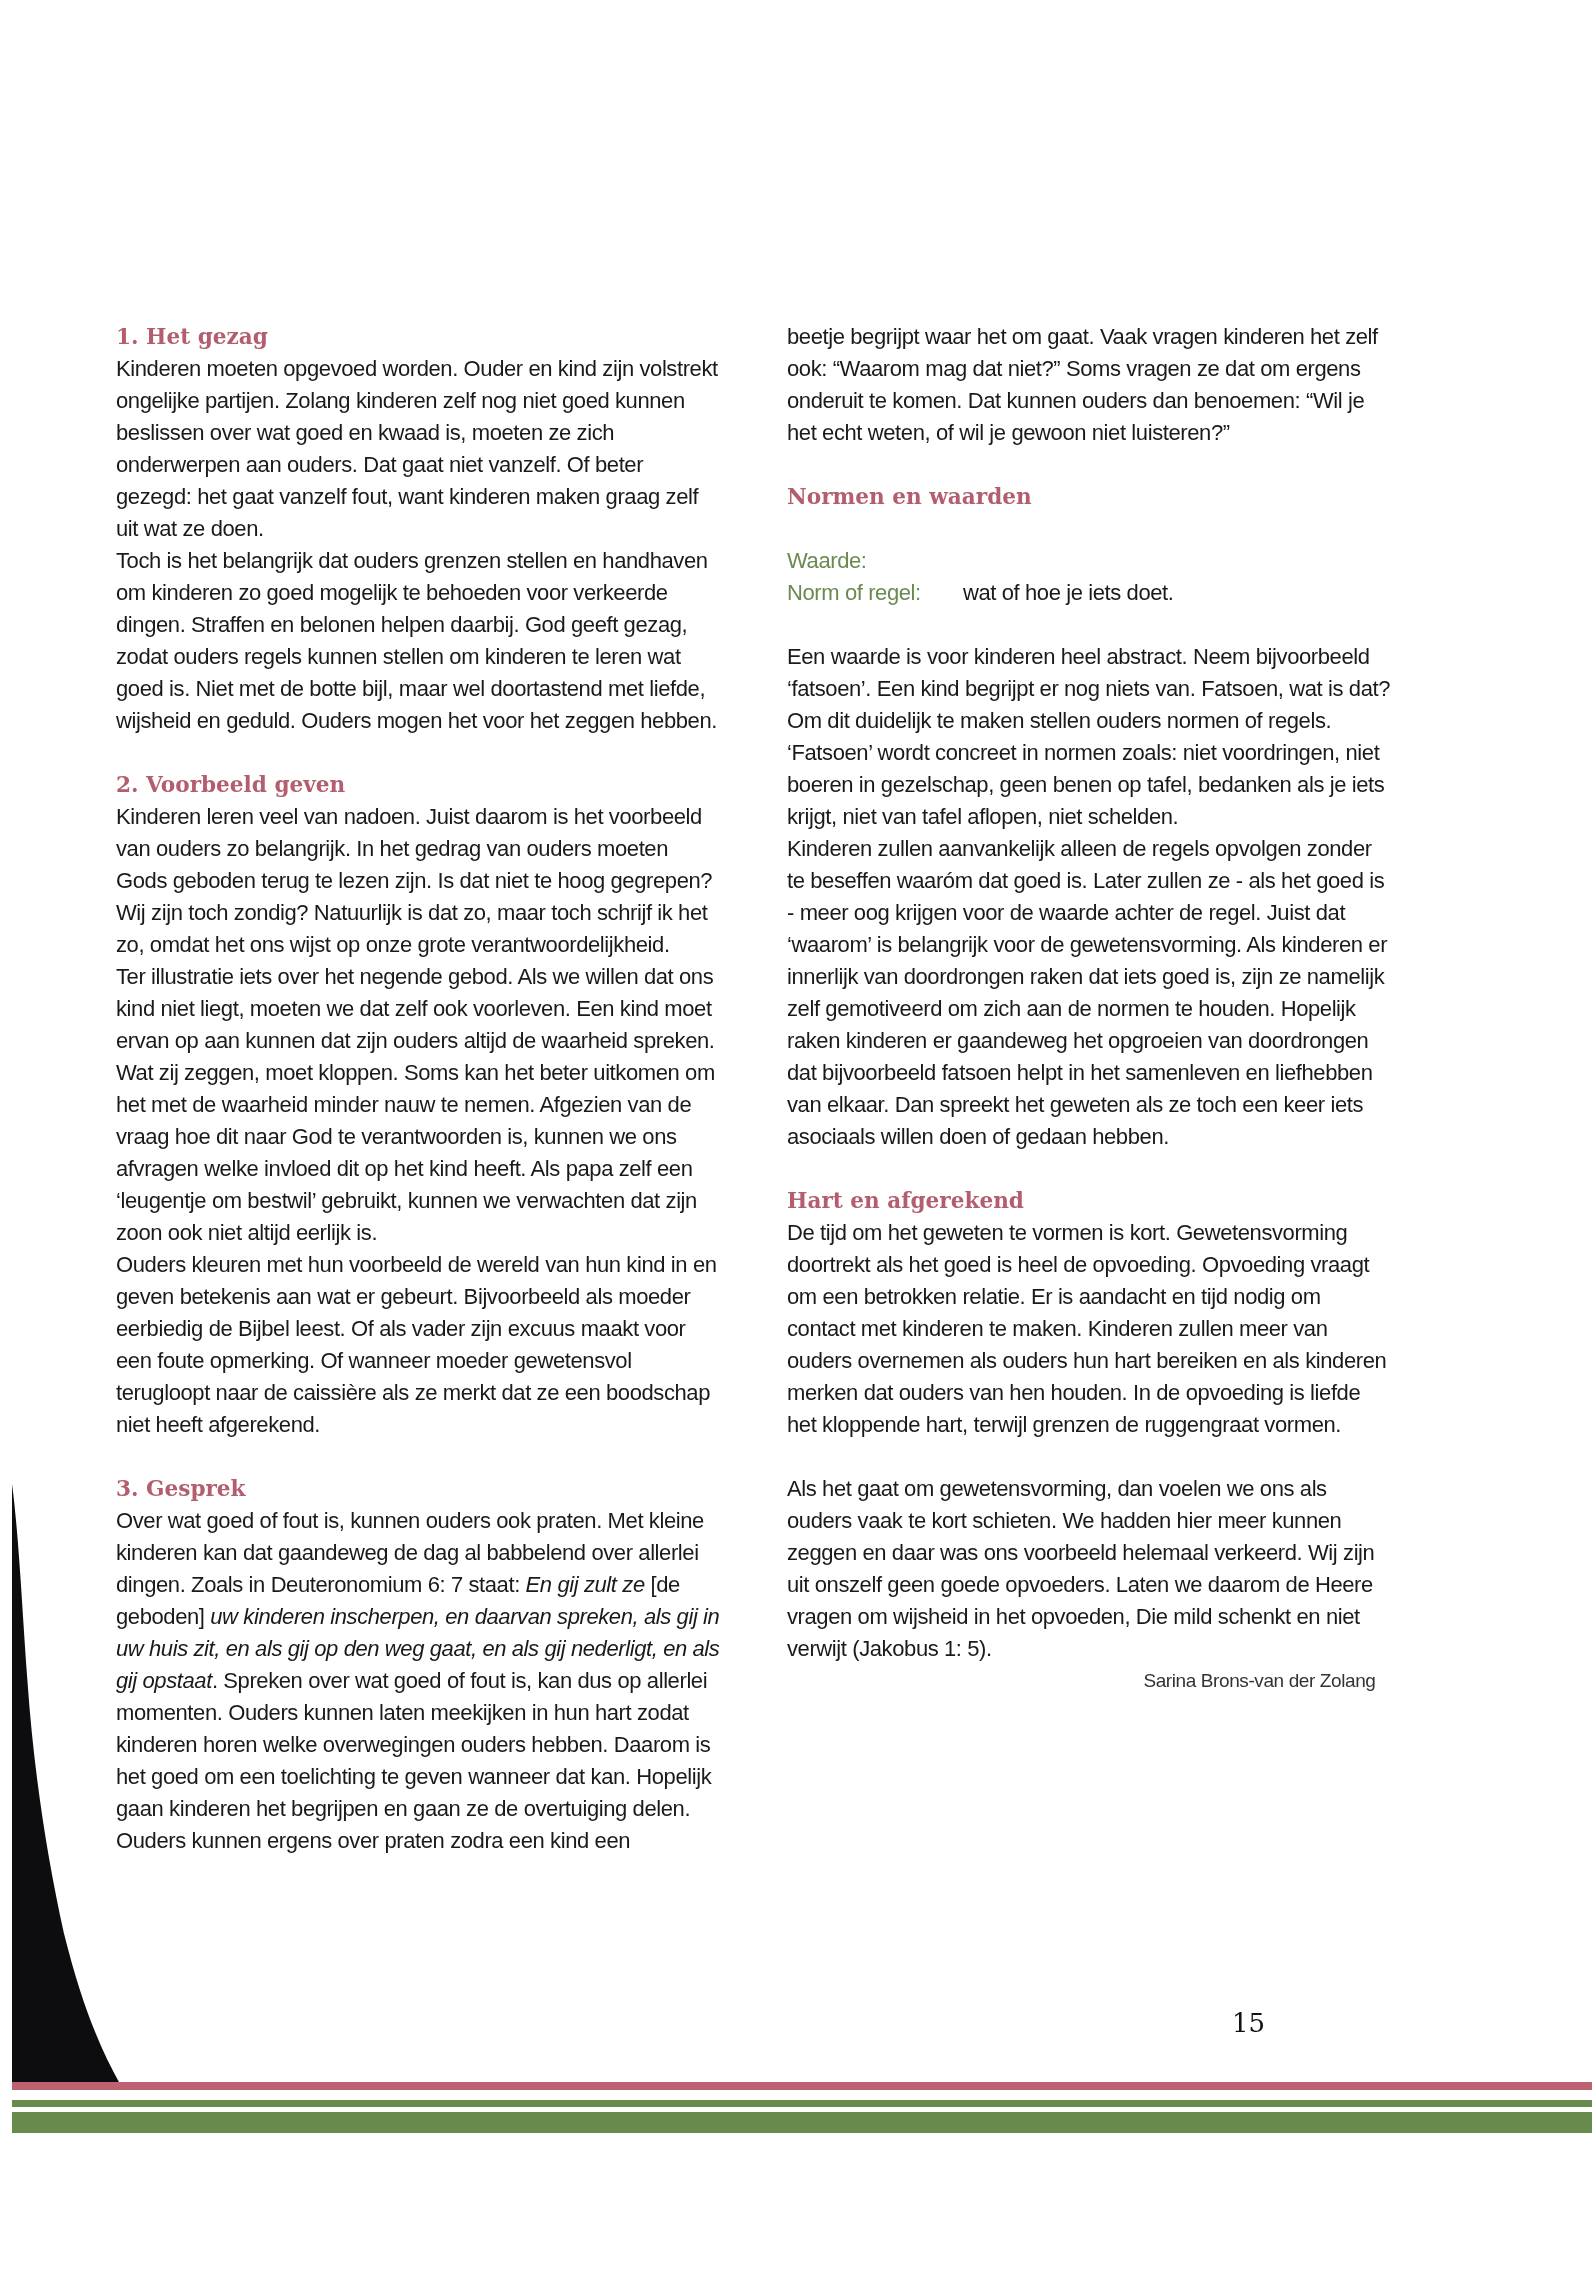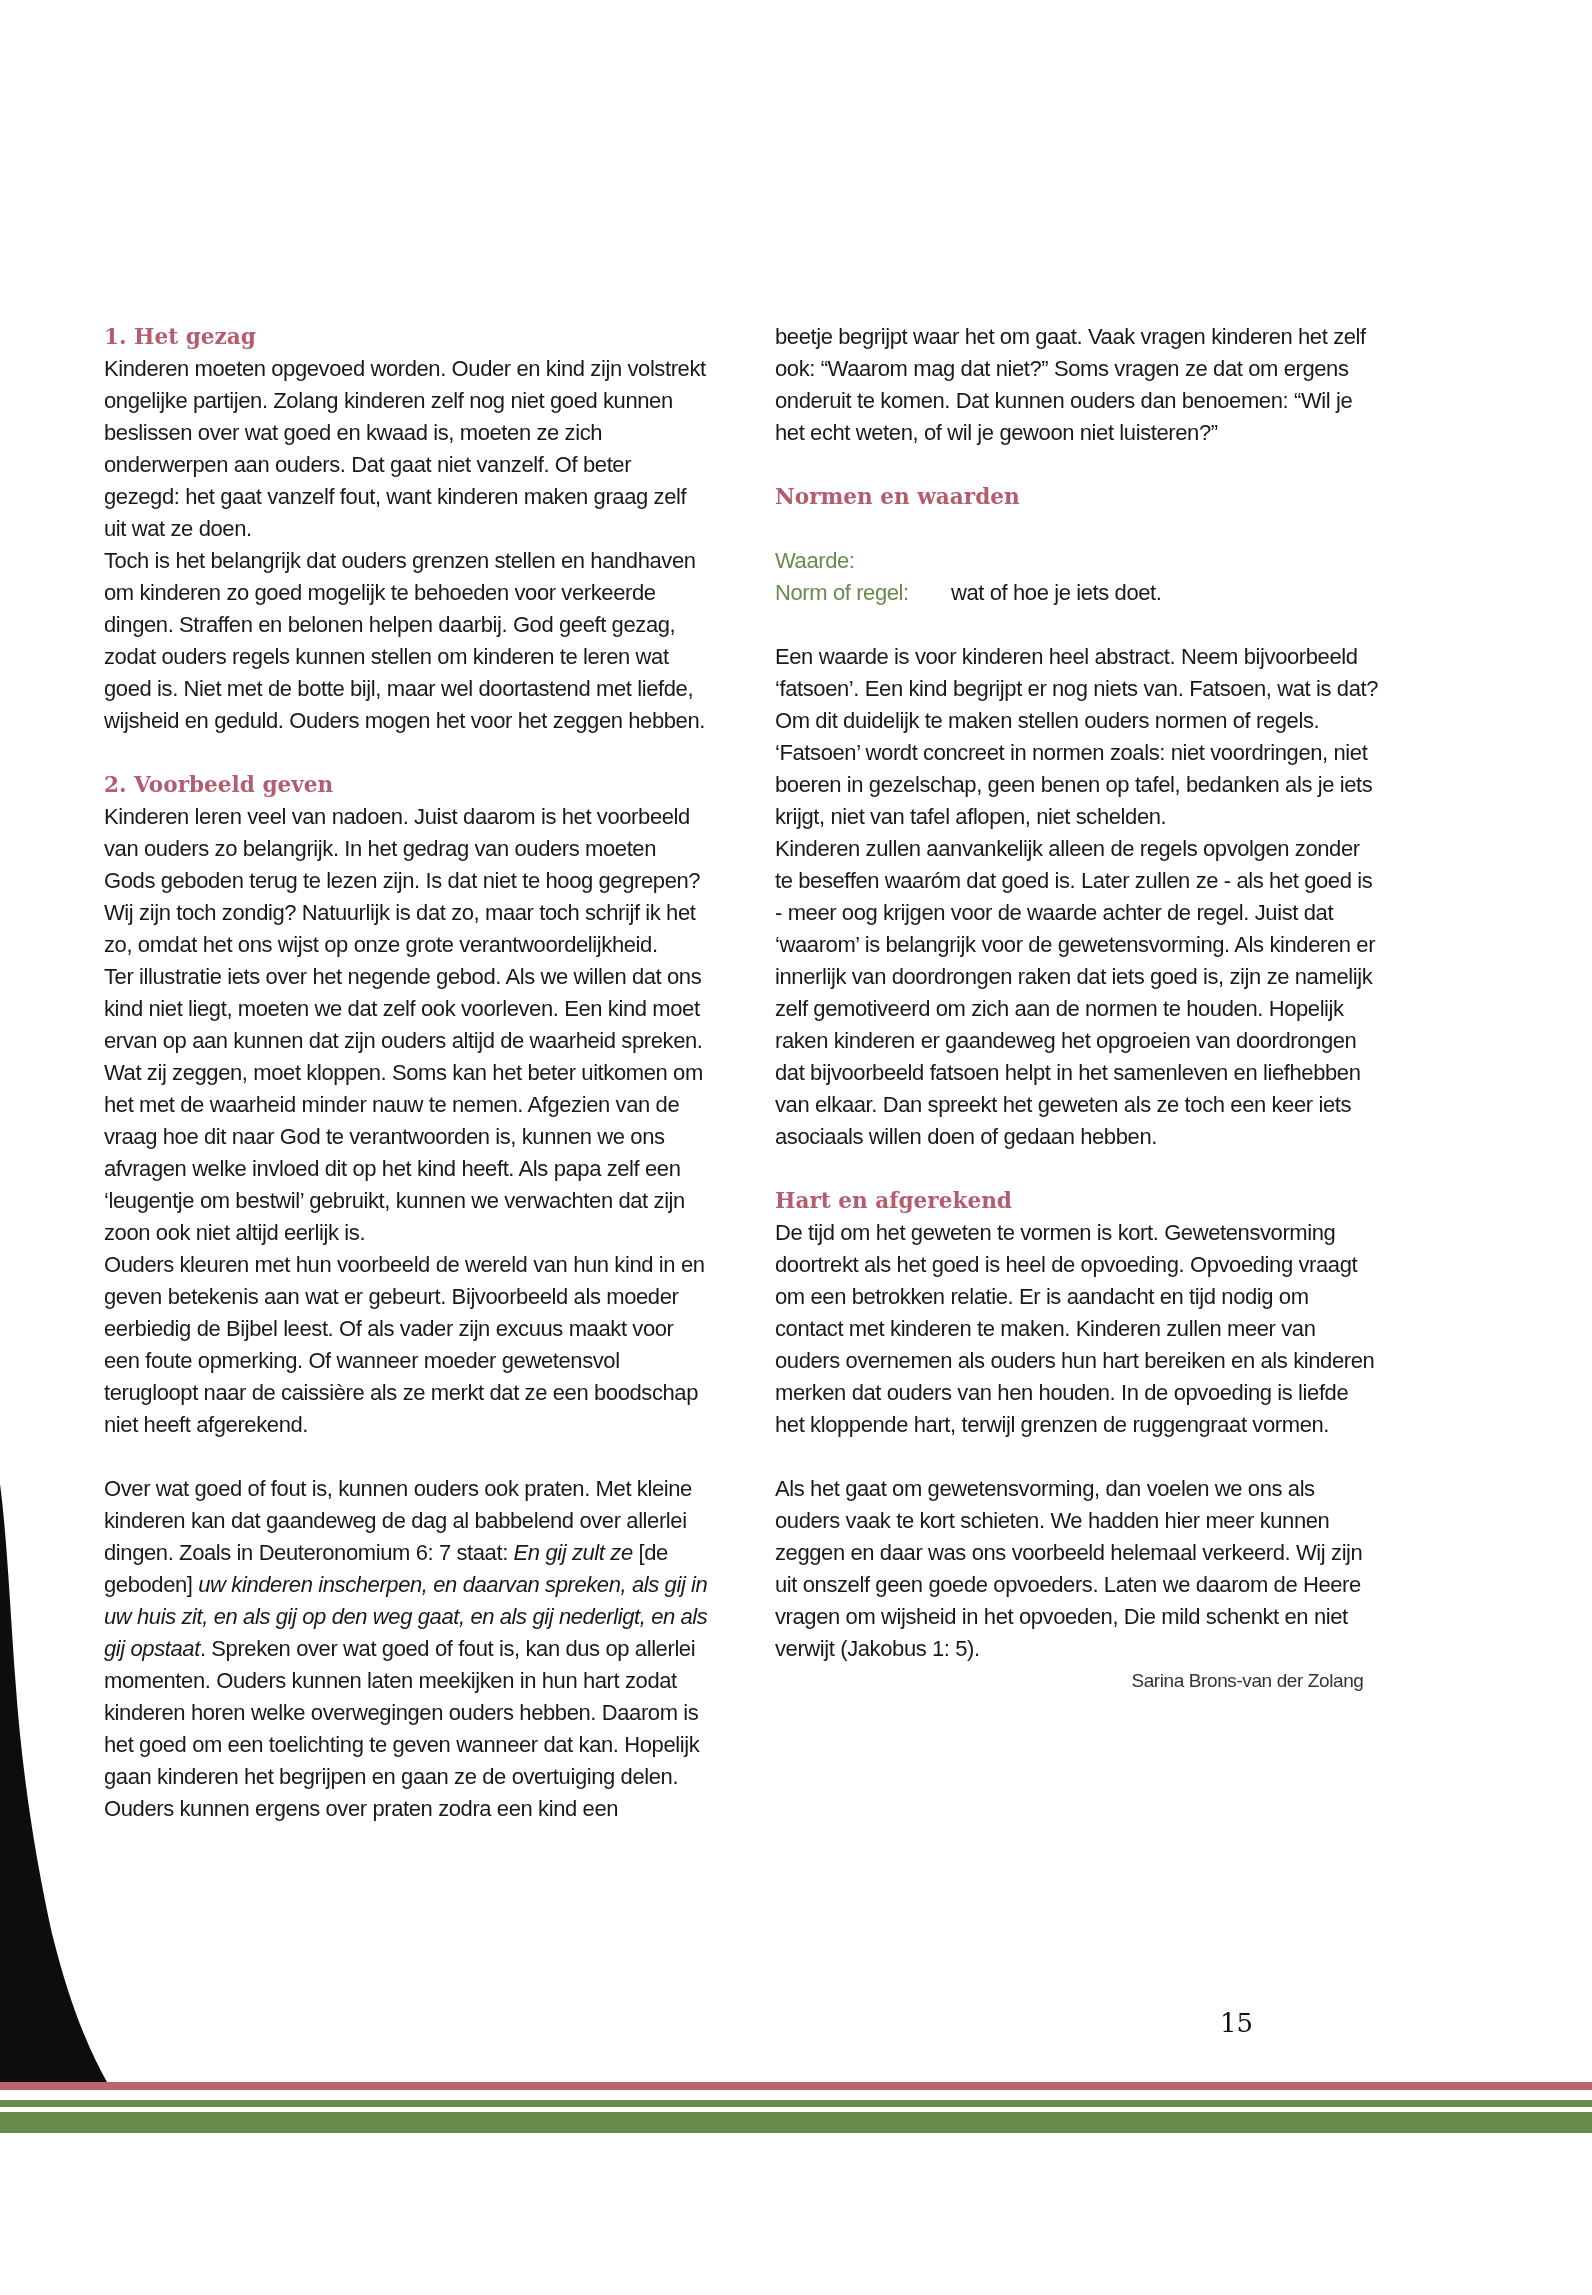--- a/index.html
+++ b/index.html
@@ -1,17 +1,17 @@
 <!DOCTYPE html>
 <html style="font-size:14px"><head>
 <meta charset="utf-8">
 <style>
   html, body { margin: 0; padding: 0; background: #ffffff; }
   body { width: 1592px; height: 2295px; position: relative; overflow: hidden; }
-  .page { position: absolute; left: 0; top: 0; width: 1292px; height: 2295px; background: #fff; }
+  .page { position: absolute; left: 12px; top: 0; width: 1292px; height: 2295px; background: #fff; }
   .col {
     position: absolute; top: 321px; width: 604px;
     font-family: "Liberation Sans", sans-serif;
     font-size: 22px; line-height: 32px; color: #1a1a1a;
     letter-spacing: -0.4px;
   }
   .col-left { left: 104px; }
   .col-right { left: 775px; }
   .col p { margin: 0; }
   .h {
@@ -48,20 +48,21 @@
     <p>Kinderen moeten opgevoed worden. Ouder en kind zijn volstrekt ongelijke partijen. Zolang kinderen zelf nog niet goed kunnen beslissen over wat goed en kwaad is, moeten ze zich onderwerpen aan ouders. Dat gaat niet vanzelf. Of beter gezegd: het gaat vanzelf fout, want kinderen maken graag zelf uit wat ze doen.</p>
     <p>Toch is het belangrijk dat ouders grenzen stellen en handhaven om kinderen zo goed mogelijk te behoeden voor verkeerde dingen. Straffen en belonen helpen daarbij. God geeft gezag, zodat ouders regels kunnen stellen om kinderen te leren wat goed is. Niet met de botte bijl,  maar wel doortastend met liefde, wijsheid en geduld. Ouders mogen het voor het zeggen hebben.</p>
     <div class="gap"></div>
 
     <h2 class="h">2. Voorbeeld geven</h2>
     <p>Kinderen leren veel van nadoen. Juist daarom is het voorbeeld van ouders zo belangrijk. In het gedrag van ouders moeten Gods geboden terug te lezen zijn. Is dat niet te hoog gegrepen? Wij zijn toch zondig? Natuurlijk is dat zo, maar toch schrijf ik het zo, omdat het ons wijst op onze grote verantwoordelijkheid.</p>
     <p>Ter illustratie iets over het negende gebod. Als we willen dat ons kind niet liegt, moeten we dat zelf ook voorleven. Een kind moet ervan op aan kunnen dat zijn ouders altijd de waarheid spreken. Wat zij zeggen, moet kloppen. Soms kan het beter uitkomen om het met de waarheid minder nauw te nemen. Afgezien van de vraag hoe dit naar God te verantwoorden is, kunnen we ons afvragen welke invloed dit op het kind heeft. Als papa zelf een ‘leugentje om bestwil’ gebruikt, kunnen we verwachten dat zijn zoon ook niet altijd eerlijk is.</p>
     <p>Ouders kleuren met hun voorbeeld de wereld van hun kind in en geven betekenis aan wat er gebeurt. Bijvoorbeeld als moeder eerbiedig de Bijbel leest. Of als vader zijn excuus maakt voor een foute opmerking. Of wanneer moeder gewetensvol terugloopt naar de caissière als ze merkt dat ze een boodschap niet heeft afgerekend.</p>
     <div class="gap"></div>
 
+    <h2 class="h">3. Gesprek</h2>
     <p><span>Over wat goed of fout is, kunnen ouders ook praten. Met kleine kinderen kan dat gaandeweg de dag al babbelend over allerlei dingen. Zoals in Deuteronomium 6: 7 staat: </span><em>En gij zult ze</em><span> [de geboden] </span><em>uw kinderen inscherpen, en daarvan spreken, als gij in uw huis zit, en als gij op den weg gaat, en als gij nederligt, en als gij opstaat</em><span>. Spreken over wat goed of fout is, kan dus op allerlei momenten. Ouders kunnen laten meekijken in hun hart zodat kinderen horen welke overwegingen ouders hebben. Daarom is het goed om een toelichting te geven wanneer dat kan. Hopelijk gaan kinderen het begrijpen en gaan ze de overtuiging delen. Ouders kunnen ergens over praten zodra een kind een</span></p>
   </div>
 
   <div class="col col-right">
     <p>beetje begrijpt waar het om gaat. Vaak vragen kinderen het zelf ook: “Waarom mag dat niet?” Soms vragen ze dat om ergens onderuit te komen. Dat kunnen ouders dan benoemen: “Wil je het echt weten, of wil je gewoon niet luisteren?”</p>
     <div class="gap"></div>
 
     <h2 class="h">Normen en waarden</h2>
     <div class="gap"></div>
 

